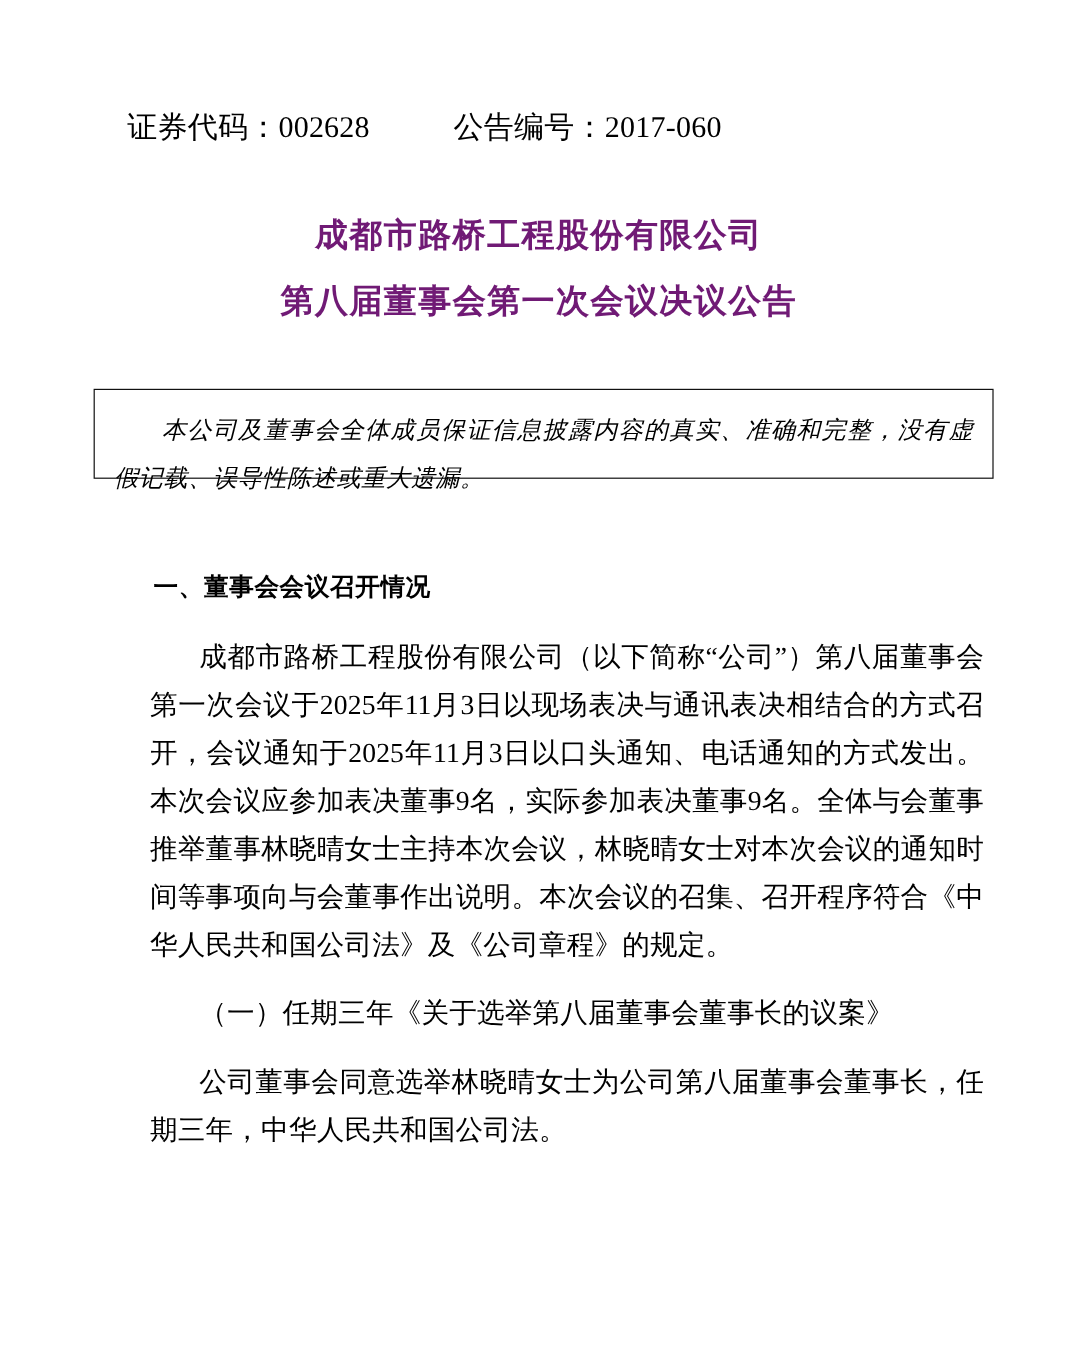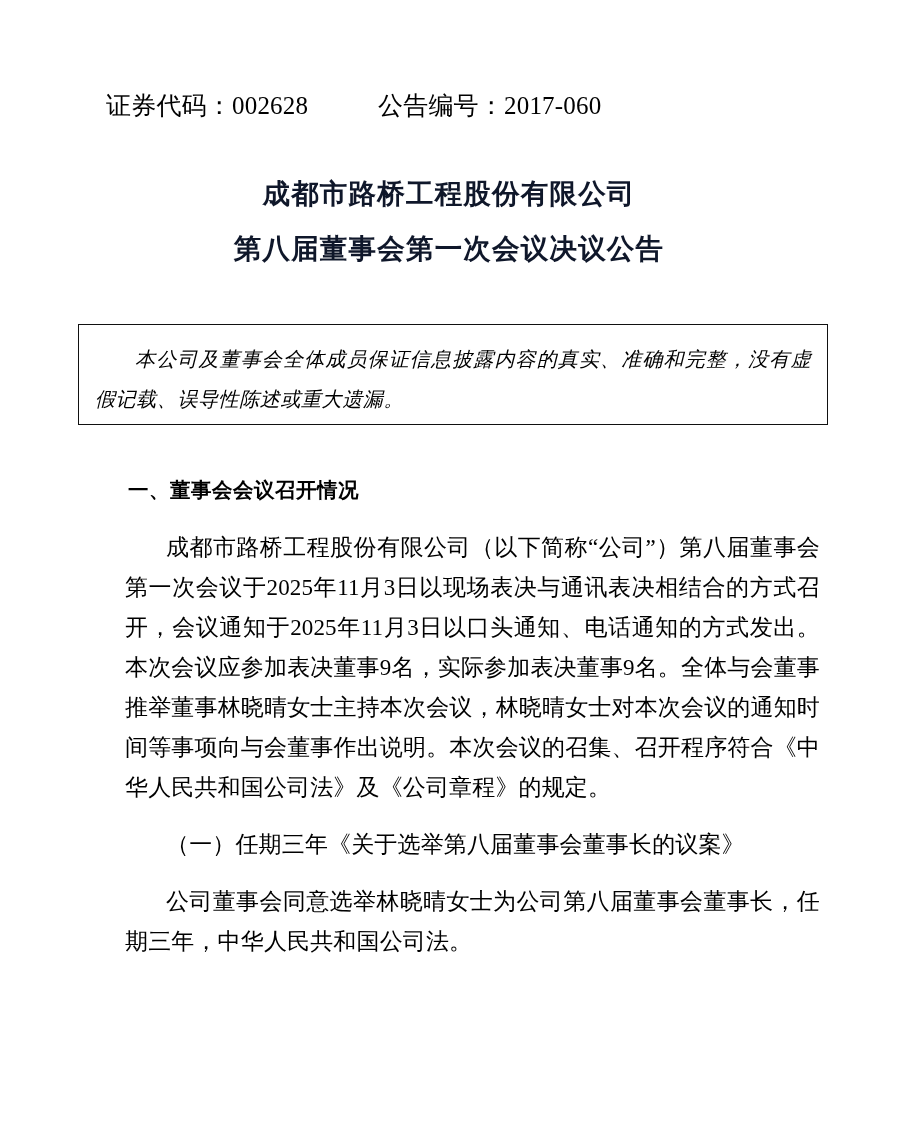--- a/index.html
+++ b/index.html
@@ -49,33 +49,33 @@
     position: absolute;
     left: 0;
     top: 168px;
     width: 898px;
     text-align: center;
   }
   .doc-title .tline {
     display: block;
     font-size: 27.5px;
     font-weight: bold;
-    color: #0f172a;
+    color: #701a75;
     line-height: 55px;
     letter-spacing: 1.2px;
-    font-family: Liberation Mono, monospace;
+    font-family: Liberation Sans, sans-serif;
   }
 
   
   .notice-box {
     position: absolute;
     left: 78px;
     top: 324px;
     width: 750px;
-    height: 101px;
+    height: 75px;
     border: 1.6px solid #111111;
     box-sizing: border-box;
     padding: 14px 16px 16px 16px;
   }
   .notice-text {
     display: block;
     font-size: 20px;
     line-height: 40px;
     text-align: justify;
     text-justify: inter-character;

